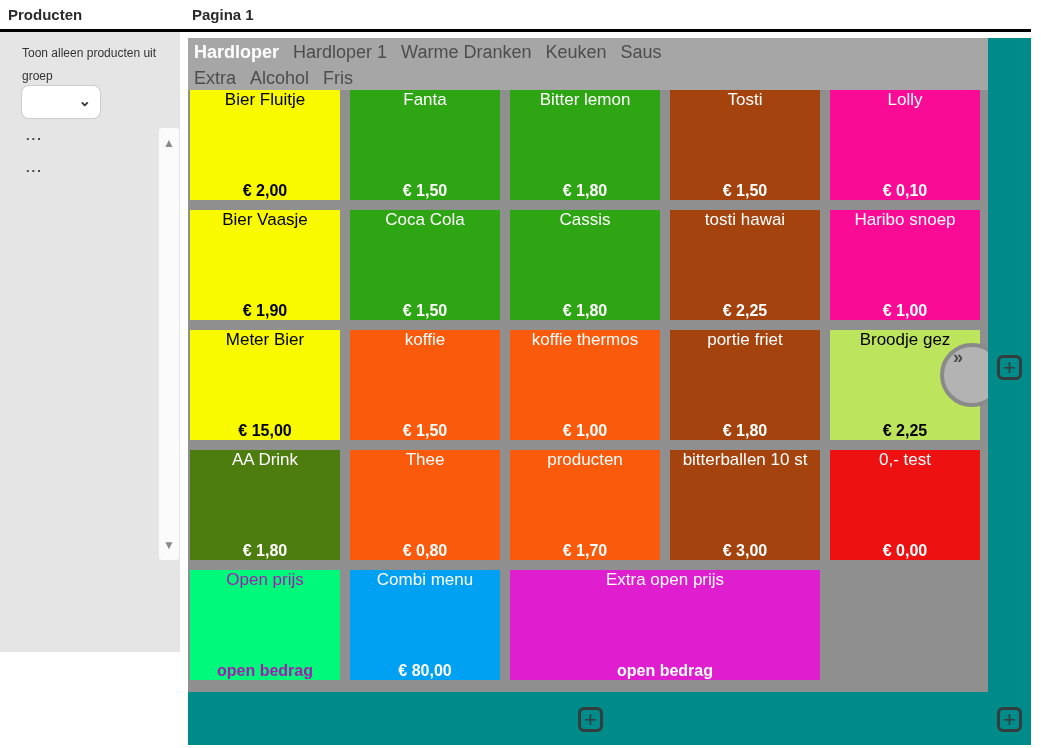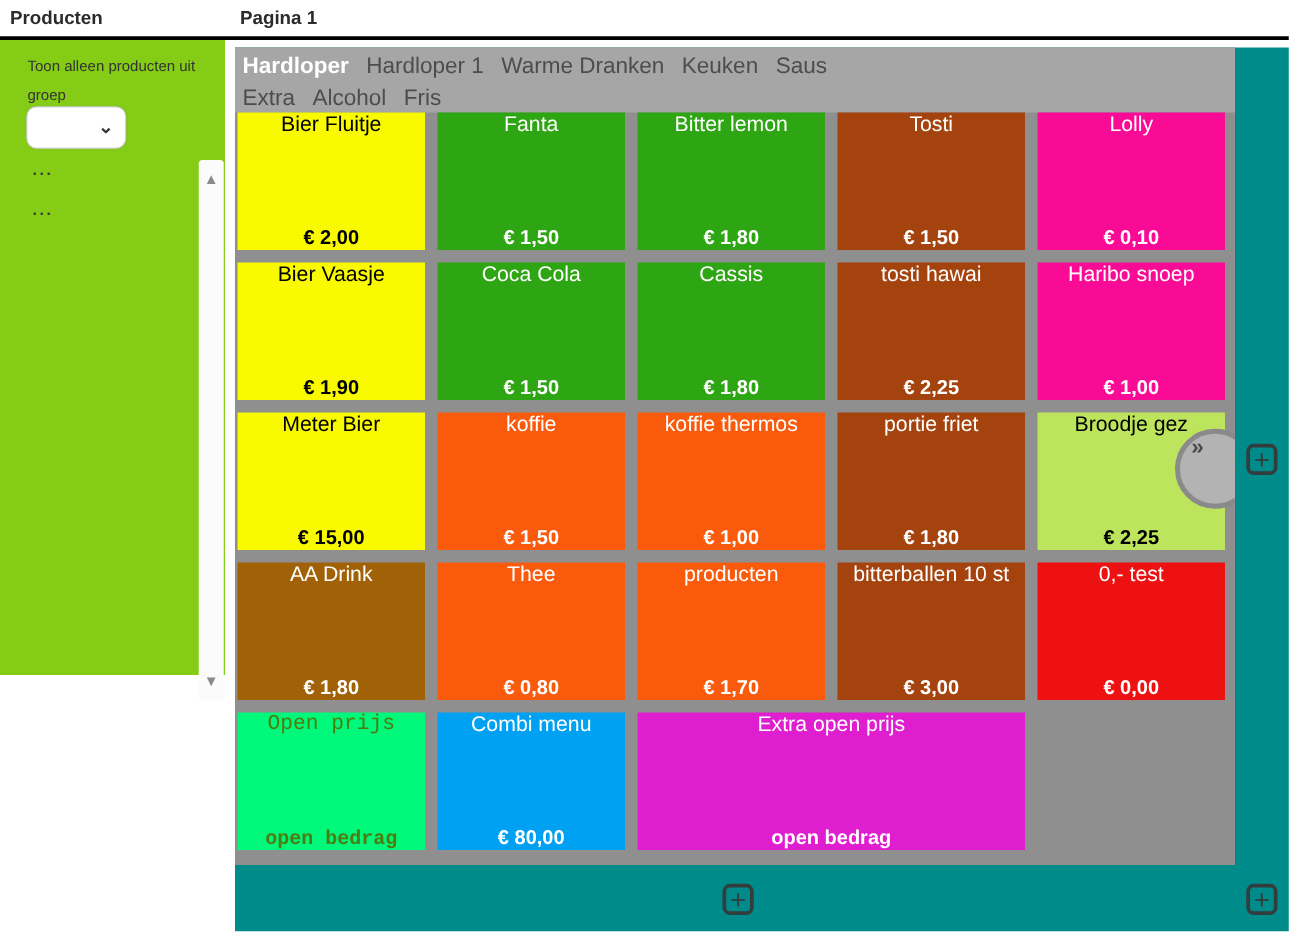--- a/index.html
+++ b/index.html
@@ -6,21 +6,21 @@
   body{
     width:1041px;height:748px;background:#ffffff;position:relative;overflow:hidden;
     font-family:"Liberation Sans", sans-serif;
   }
   .title{position:absolute;top:6px;font-size:15px;font-weight:bold;color:#2b2b2b;white-space:nowrap;}
   #title-left{left:8px;}
   #title-right{left:192px;}
   .divider{position:absolute;left:0;top:29px;width:1031px;height:3px;background:#000;}
 
   
-  .sidebar{position:absolute;left:0;top:32px;width:180px;height:508px;background:#84cc16;}
+  .sidebar{position:absolute;left:0;top:32px;width:180px;height:620px;background:#e5e5e5;}
   .filter-label{position:absolute;left:22px;top:10px;font-size:12px;color:#333;line-height:23px;}
   .group-select{position:absolute;left:21px;top:53px;width:78px;height:32px;background:#fff;
     border:1px solid #cfcfcf;border-radius:8px;box-shadow:0 0 1px rgba(0,0,0,.08);cursor:pointer;}
   .group-select .chev{position:absolute;right:9px;top:6px;font-size:15px;font-weight:bold;color:#3a3a3a;}
   .group-select .val{position:absolute;left:8px;top:8px;font-size:13px;color:#333;}
   .group-list{position:absolute;left:26px;top:96px;}
   .group-item{height:32px;font-size:13px;font-weight:bold;color:#3d3d3d;letter-spacing:2px;cursor:pointer;}
   .scroll-strip{position:absolute;left:159px;top:96px;width:20px;height:432px;background:#fbfbfb;
     border-radius:3px;}
   .scroll-arrow{position:absolute;left:0;width:20px;text-align:center;color:#8a8a8a;font-size:12px;cursor:pointer;}
@@ -140,41 +140,41 @@
           <div class="pprice">€ 1,00</div>
         </div>
         <div class="product" style="background: rgb(165, 67, 14); color: rgb(255, 255, 255);">
           <div class="pname">portie friet</div>
           <div class="pprice">€ 1,80</div>
         </div>
         <div class="product" style="background: rgb(189, 228, 93); color: rgb(0, 0, 0);">
           <div class="pname">Broodje gez</div>
           <div class="pprice">€ 2,25</div>
         </div>
-        <div class="product" style="background: #a16207; color: rgb(255, 255, 255); gap: 22px;">
+        <div class="product" style="background: #4d7c0f; color: rgb(255, 255, 255); gap: 22px;">
           <div class="pname">AA Drink</div>
           <div class="pprice">€ 1,80</div>
         </div>
         <div class="product" style="background: rgb(250, 90, 12); color: rgb(255, 255, 255);">
           <div class="pname">Thee</div>
           <div class="pprice">€ 0,80</div>
         </div>
         <div class="product" style="background: rgb(250, 90, 12); color: rgb(255, 255, 255);">
           <div class="pname">producten</div>
           <div class="pprice">€ 1,70</div>
         </div>
         <div class="product" style="background: rgb(165, 67, 14); color: rgb(255, 255, 255);">
           <div class="pname">bitterballen 10 st</div>
           <div class="pprice">€ 3,00</div>
         </div>
         <div class="product" style="background: rgb(237, 17, 17); color: rgb(255, 255, 255);">
           <div class="pname">0,- test</div>
           <div class="pprice">€ 0,00</div>
         </div>
-        <div class="product" style="background: rgb(0, 249, 122); color: #4d7c0f; font-family: Liberation Mono, monospace;">
+        <div class="product" style="background: rgb(0, 249, 122); color: #a21caf;">
           <div class="pname">Open prijs</div>
           <div class="pprice">open bedrag</div>
         </div>
         <div class="product" style="background: rgb(0, 160, 242); color: rgb(255, 255, 255);">
           <div class="pname">Combi menu</div>
           <div class="pprice">€ 80,00</div>
         </div>
         <div class="product" style="background: rgb(223, 30, 207); color: rgb(255, 255, 255); grid-column: span 2;">
           <div class="pname">Extra open prijs</div>
           <div class="pprice">open bedrag</div>

